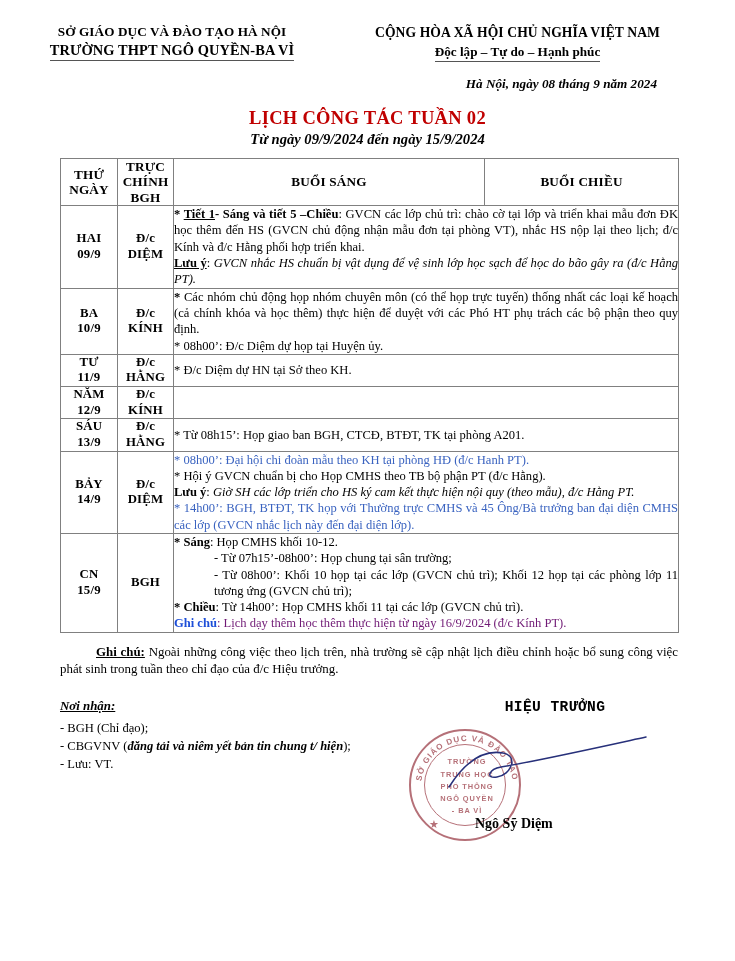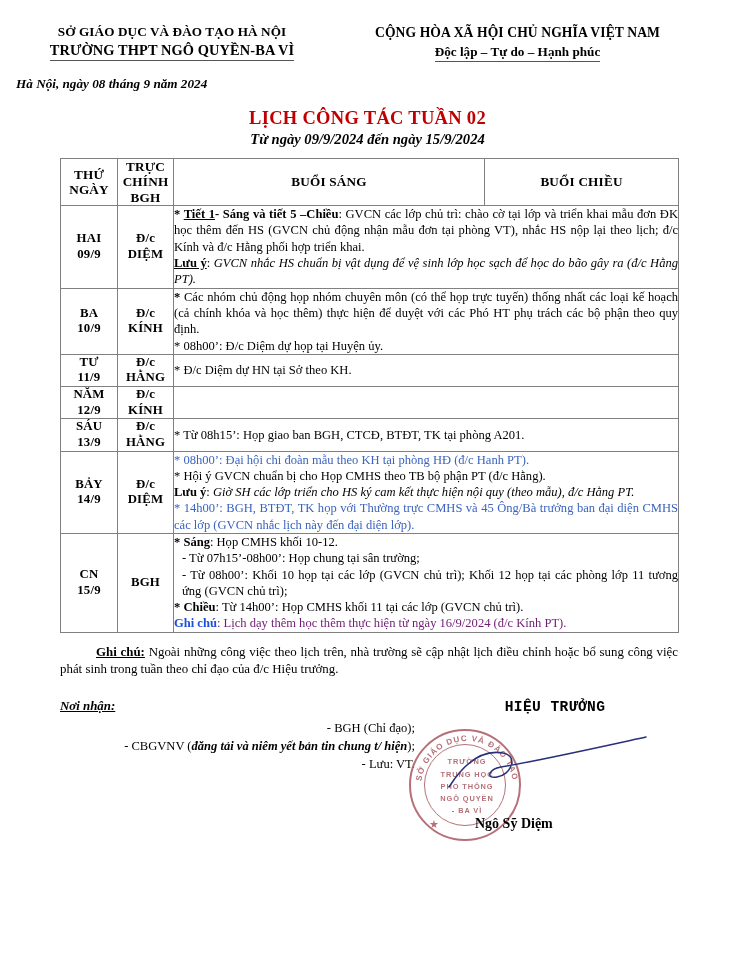--- a/index.html
+++ b/index.html
@@ -39,20 +39,21 @@
     line-height:1.3; white-space:nowrap;
   }
   .hdr-r2 {
     font-size: 13.2px; font-weight:700; line-height:1.3;
     display:inline-block;
     border-bottom: 1px solid #555;
     padding-bottom:1px;
     white-space:nowrap;
   }
   .date-line {
+    text-align:right;
     padding: 14px 78px 0 16px;
     font-size: 13.2px;
     font-style: italic;
     font-weight: 700;
   }
 
   
   .title-block { text-align:center; margin-top: 16px; }
   .doc-title {
     font-size: 18.5px; font-weight:700; color: #C00000;
@@ -99,21 +100,21 @@
   }
   td.content {
     text-align: justify;
     text-justify: inter-word;
     font-size: 12.55px;
     line-height: 1.30;
     padding: 3px 4px 4px 5px;
     vertical-align: top;
   }
   td.content p { margin:0; padding:0; }
-  td.content p.ind { padding-left: 8px; }
+  td.content p.ind { padding-left: 8px; margin-left: 32px; }
 
   .b  { font-weight:700; }
   .i  { font-style:italic; }
   .bi { font-weight:700; font-style:italic; }
   .u  { text-decoration: underline; }
   .blue { color:#3A63C0; }
   .red  { color:#701a75; }
   .redb { color:#1d4ed8; font-weight:700; }
 
   
@@ -125,21 +126,21 @@
   }
   .note .lead { padding-left: 36px; }
 
   
   .sign-row { display:flex; margin: 20px 40px 0 60px; }
   .recv { width: 355px; }
   .recv-title {
     font-weight:700; font-style:italic; font-size:12.9px;
     text-decoration: underline; margin-bottom: 6px;
   }
-  .recv-item { font-size:12.55px; line-height:1.42;text-align:right; }
+  .recv-item { font-size:12.55px; line-height:1.42; }
   .sig { flex:1; text-align:center; position:relative; }
   .sig-title {
     font-weight:700; font-size:14.6px; letter-spacing:0.4px;
     position: relative; z-index: 5; font-family: Liberation Mono, monospace;
   }
   .sig-area { position:relative; height: 135px; }
 
   
   .stamp {
     position:absolute;

